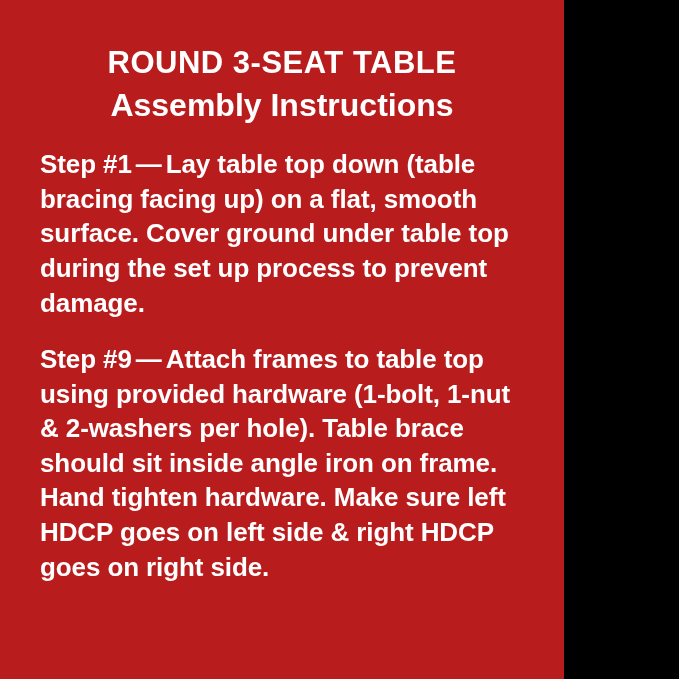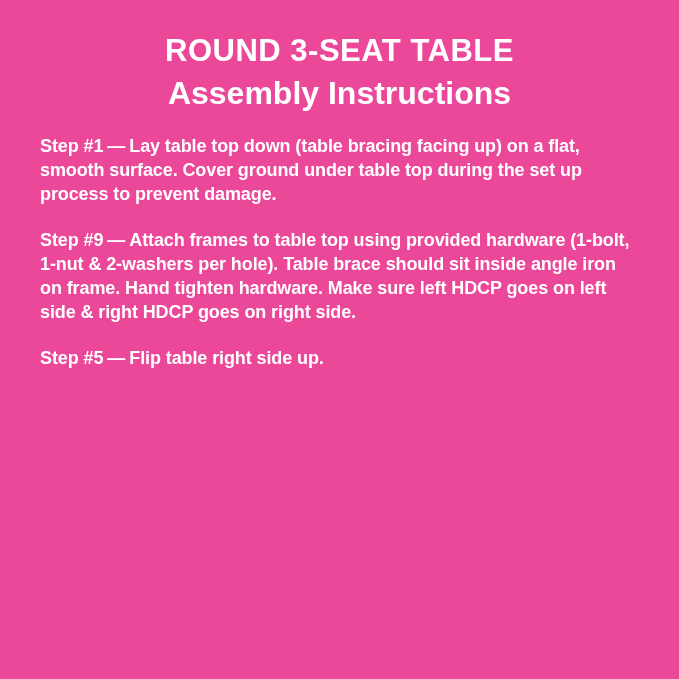--- a/index.html
+++ b/index.html
@@ -9,24 +9,24 @@
   }
   body {
     width: 679px;
     height: 679px;
     overflow: hidden;
     font-family: "Liberation Sans", sans-serif;
     color: #ffffff;
   }
   .sheet {
     box-sizing: border-box;
-    width: 679px;
+    width: 564px;
     height: 679px;
-    background: #ec4899;
-    padding: 34px 40px 20px 40px;
+    background: #b91c1c;
+    padding: 46px 40px 20px 40px;
   }
   .title {
     text-align: center;
     font-size: 31px;
     font-weight: bold;
     letter-spacing: 0.5px;
     line-height: 1.1;
     margin: 0 0 8px 0;
   }
   .subtitle {
@@ -35,21 +35,21 @@
     font-weight: bold;
     line-height: 1.1;
     margin: 0 0 24px 0;
   }
   .steps {
     margin: 0;
     padding: 0;
     list-style: none;
   }
   .step {
-    font-size: 18px;
+    font-size: 26px;
     font-weight: bold;
     line-height: 1.33;
     margin: 0 4px 22px 0;
     letter-spacing: -0.1px;
   }
   .step:last-child {
     margin-bottom: 0;
   }
   .step-label {
     white-space: nowrap;
@@ -71,19 +71,16 @@
     <p class="step">
       <span class="step-label">Step #1</span><span class="dash">—</span><span class="step-text">Lay table top down (table bracing facing up) on a flat, smooth surface. Cover ground under table top during the set up process to prevent damage.</span>
     </p>
 
     <p class="step">
       <span class="step-label">Step #9</span><span class="dash">—</span><span class="step-text">Attach frames to table top using provided hardware (1-bolt, 1-nut &amp; 2-washers per hole). Table brace should sit inside angle iron on frame. Hand tighten hardware. Make sure left HDCP goes on left side &amp; right HDCP goes on right side.</span>
     </p>
 
 
 
-    <p class="step">
-      <span class="step-label">Step #5</span><span class="dash">—</span><span class="step-text">Flip table right side up.</span>
-    </p>
 
 
   </div>
 </div>
 
 </body></html>

